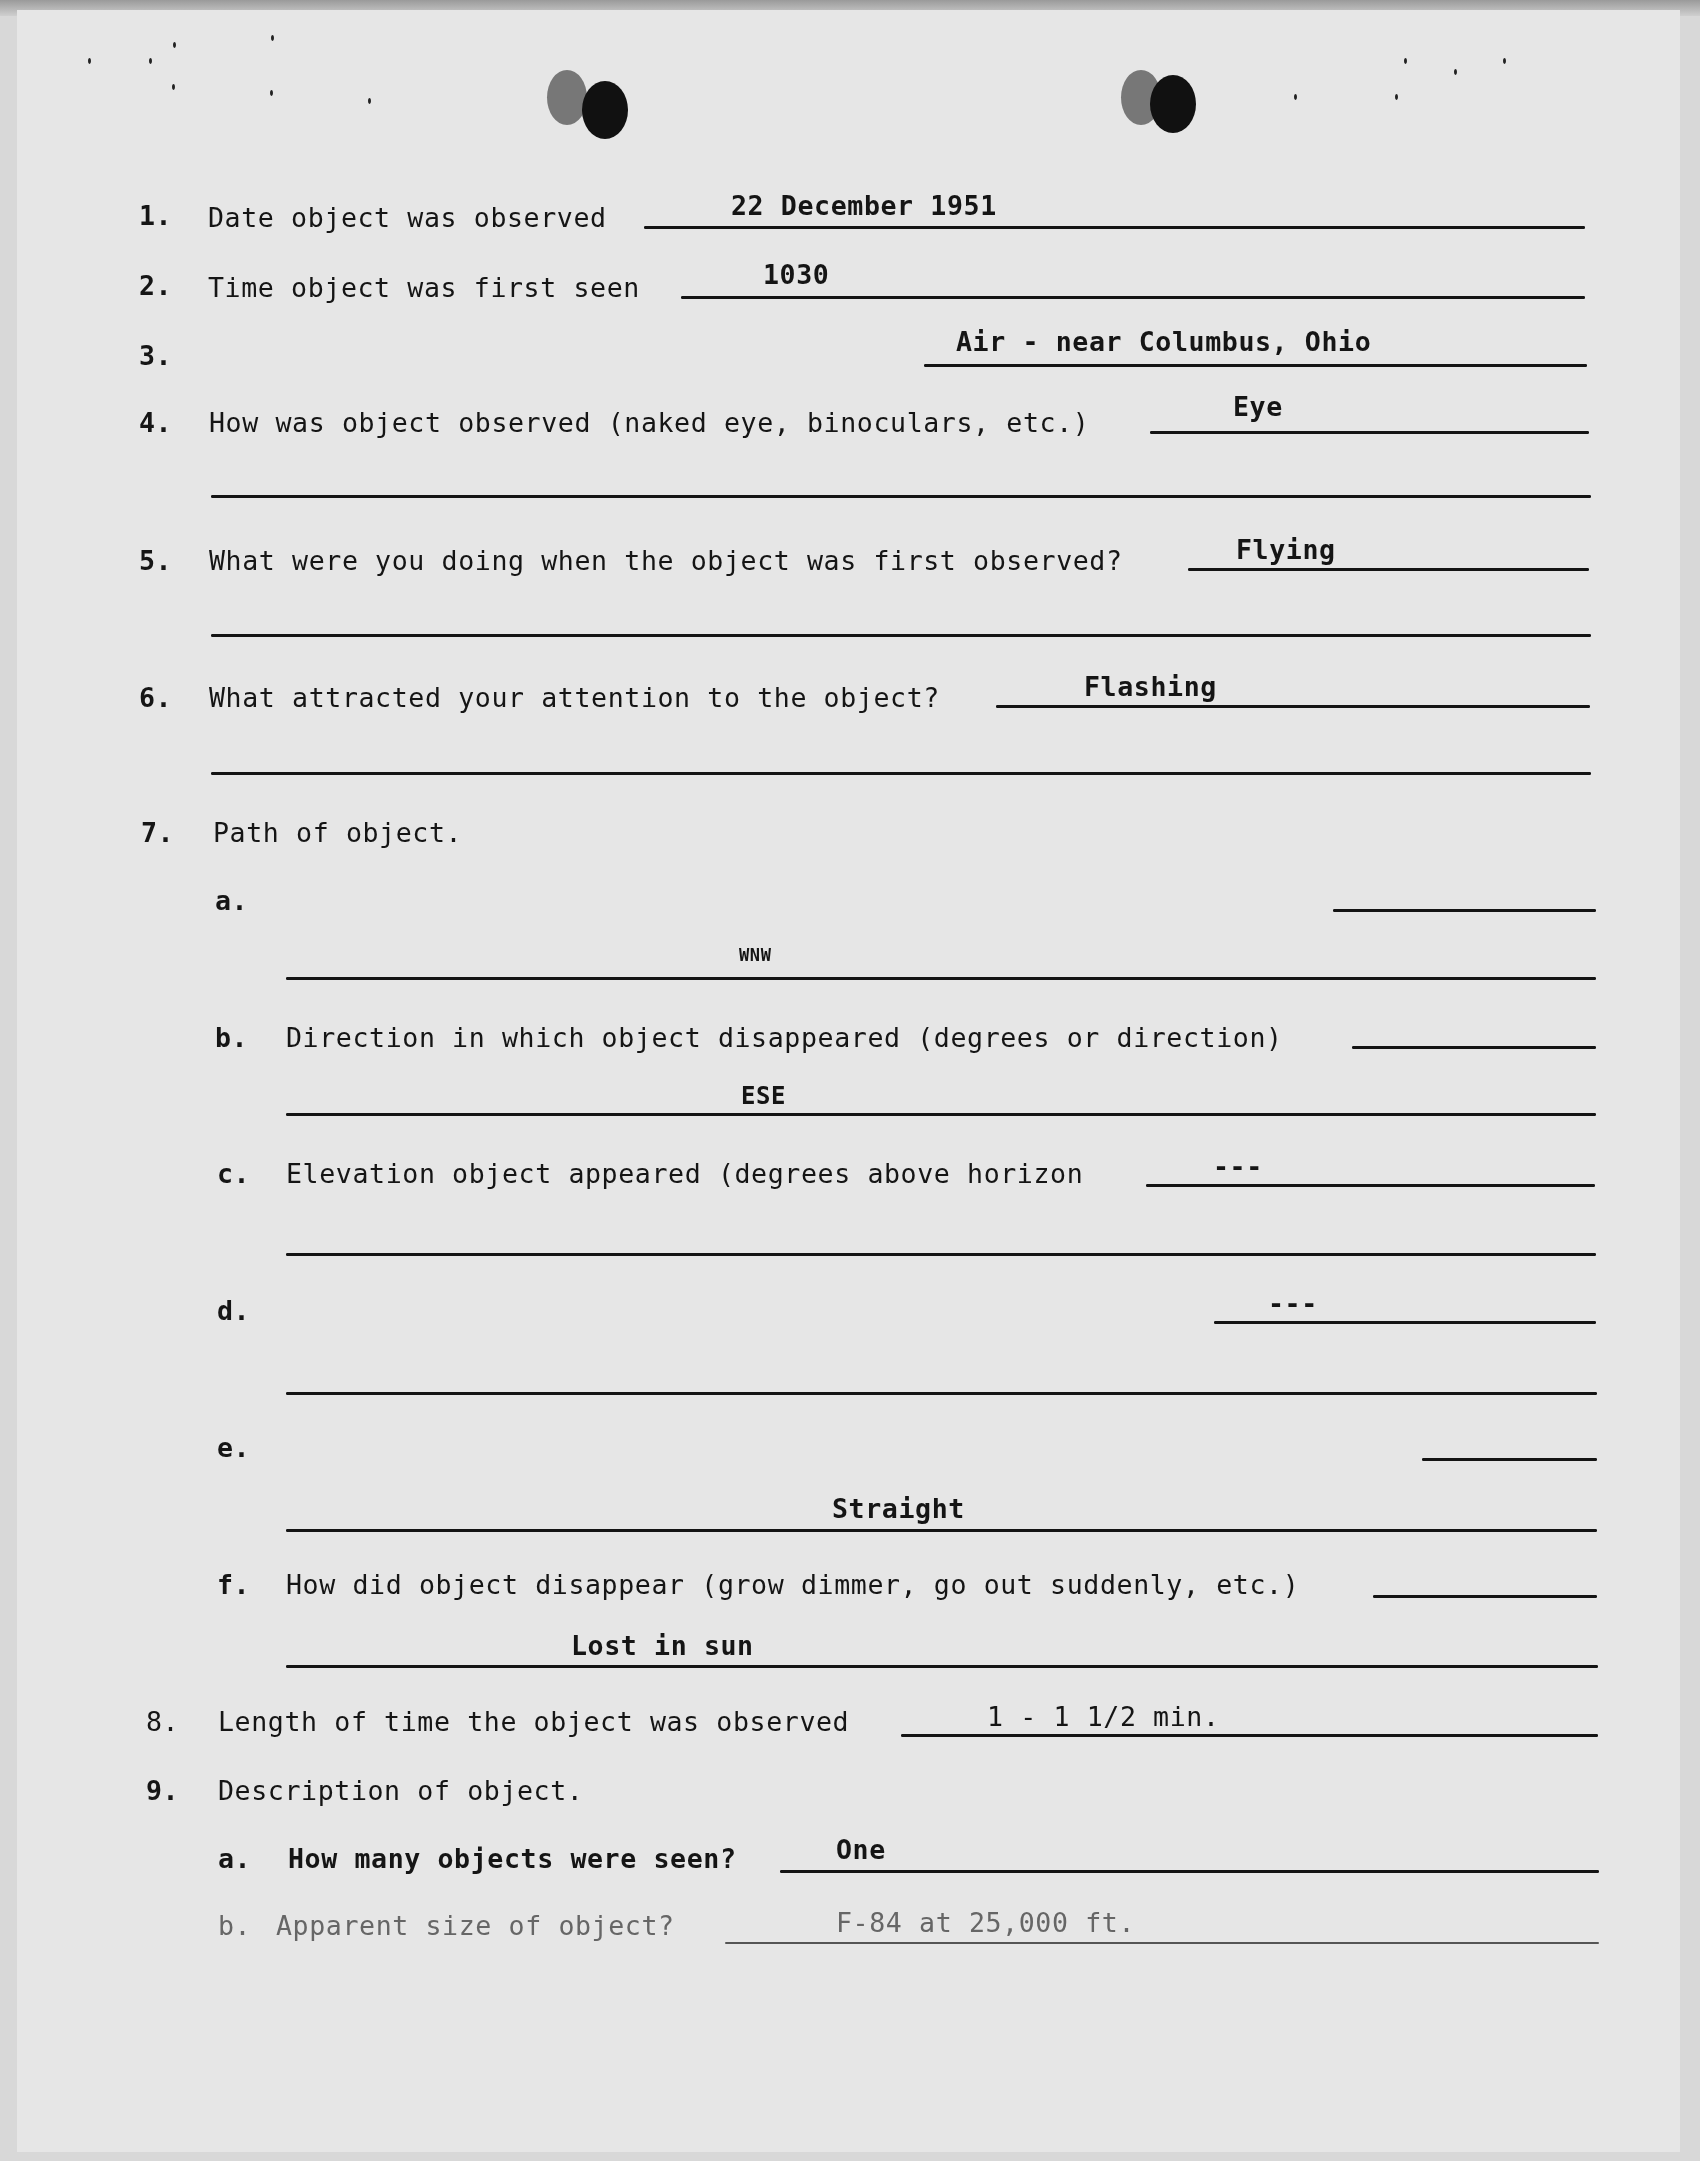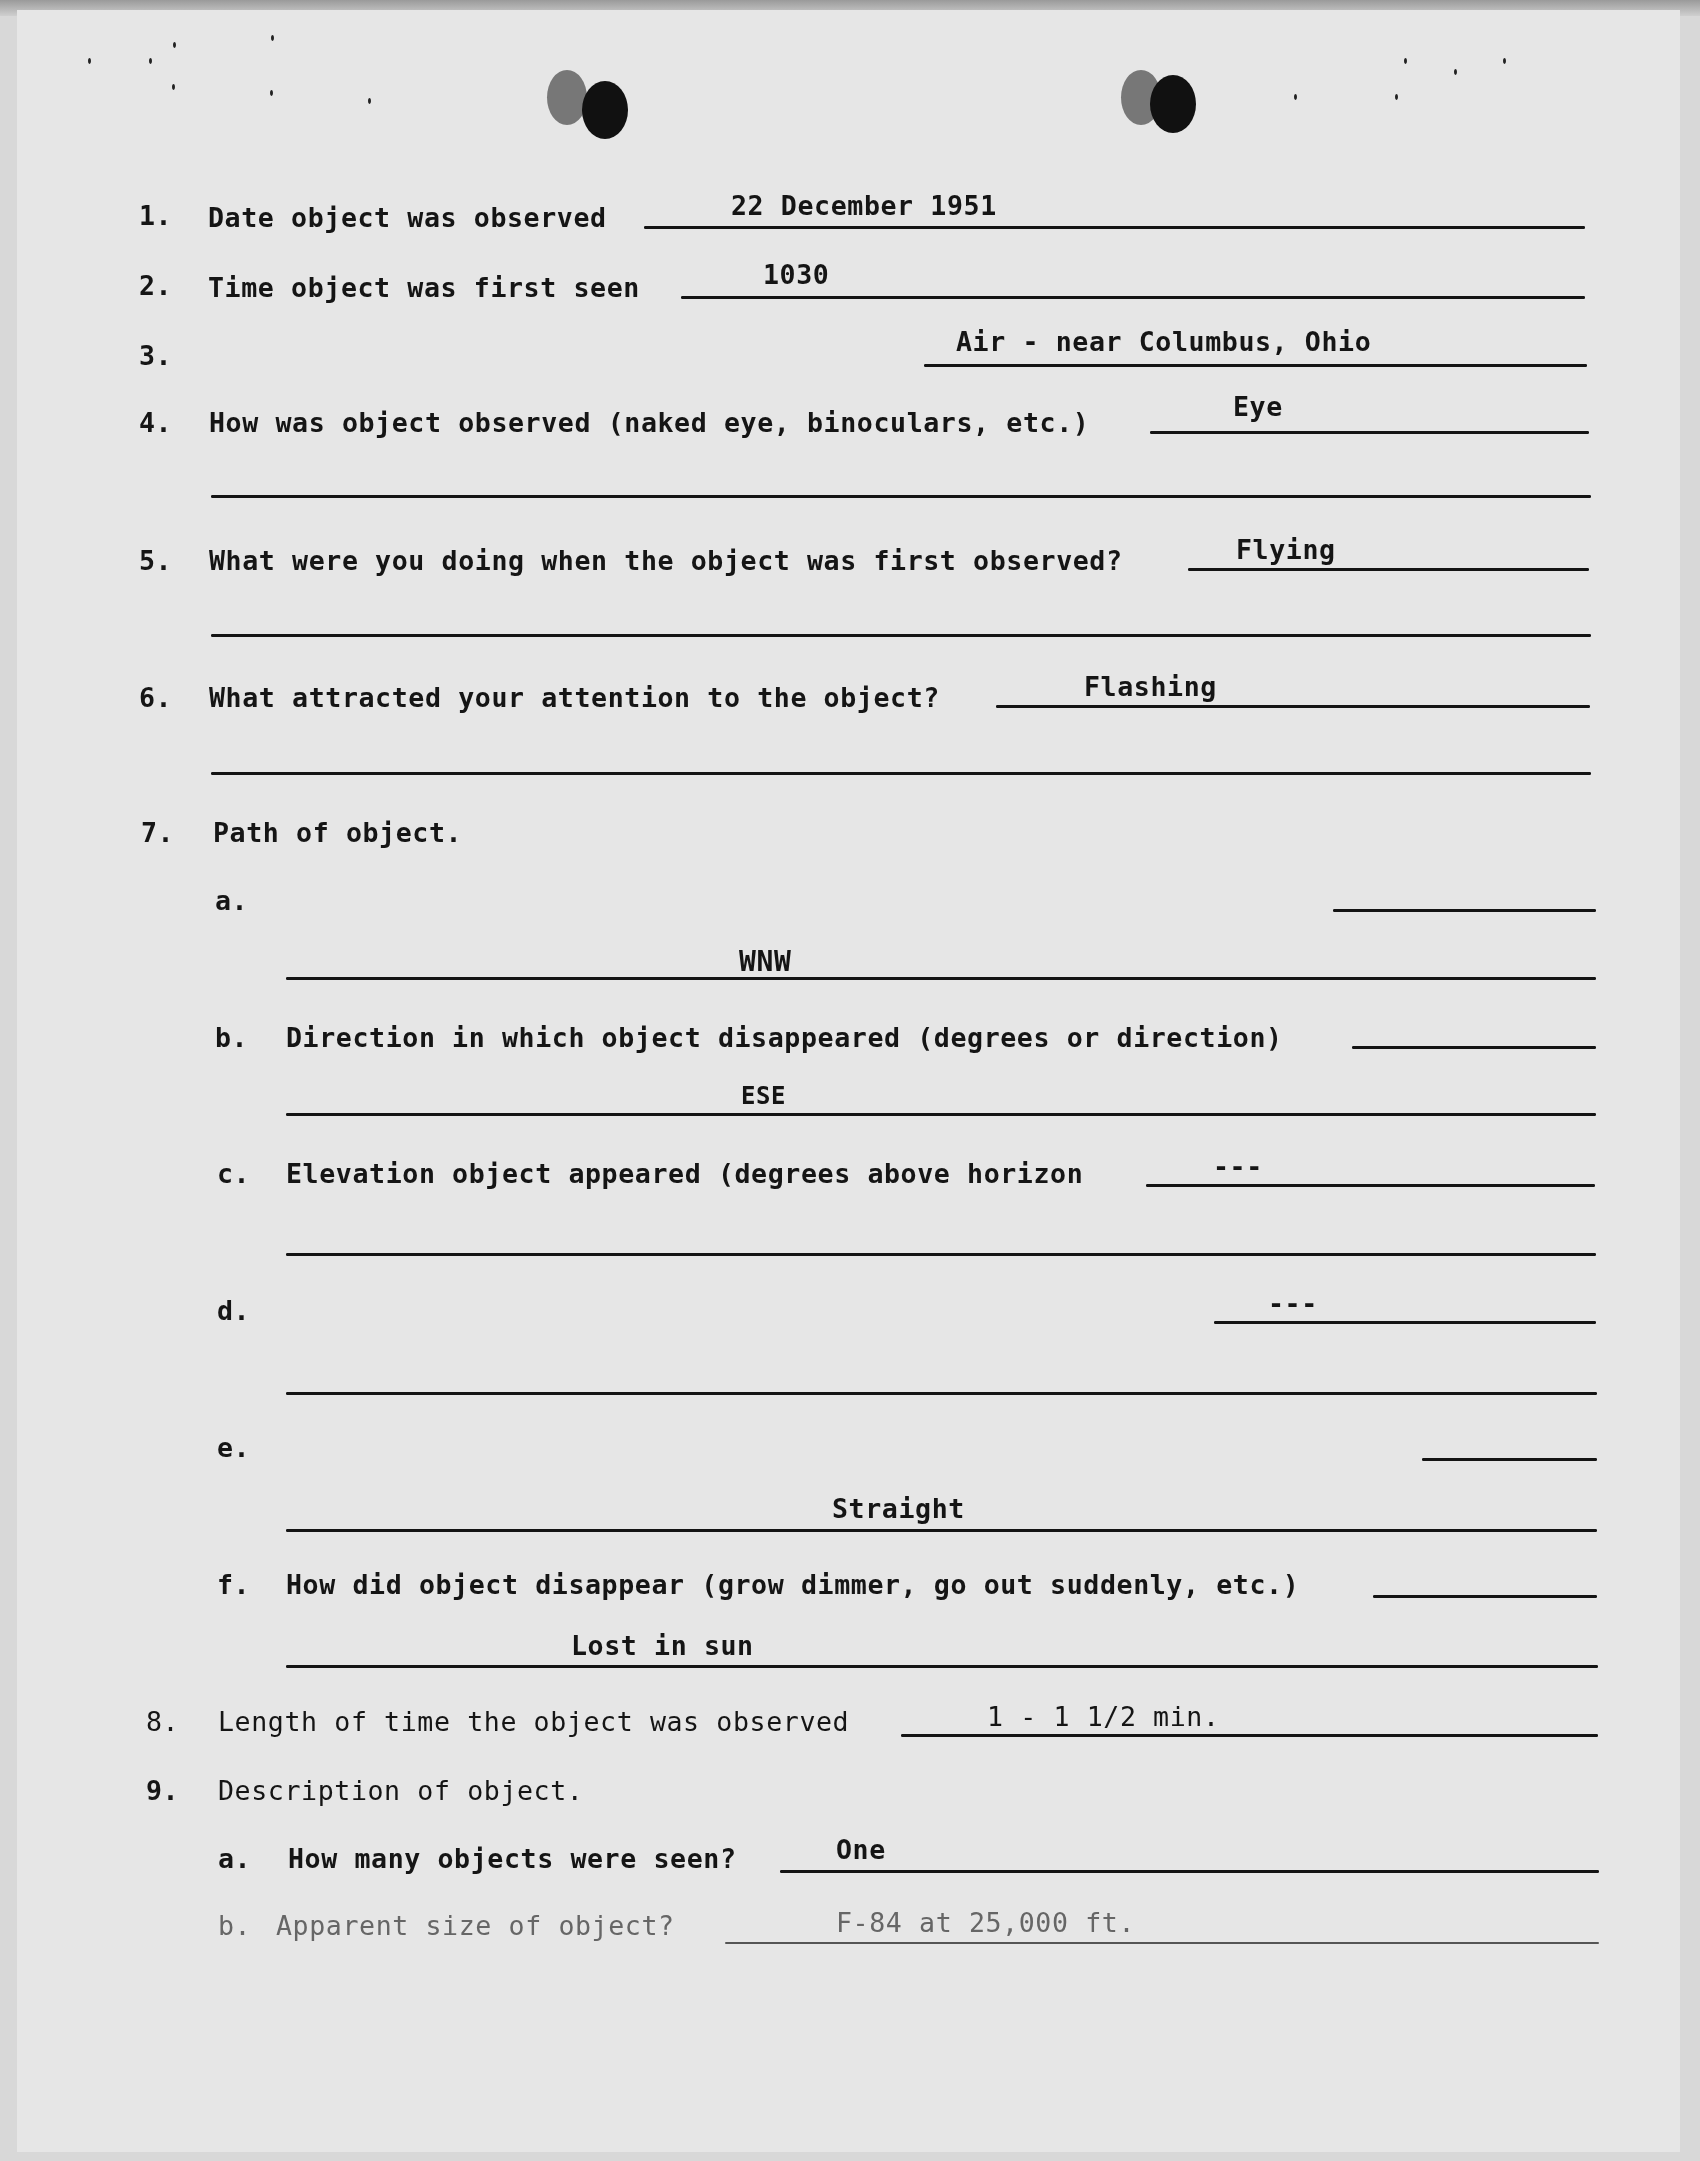--- a/index.html
+++ b/index.html
@@ -22,21 +22,21 @@
   .hole {
     position: absolute; width: 46px; height: 58px; border-radius: 50%;
     background: #111;
   }
   .hole.ghost { background: #777; width: 40px; height: 55px; }
   .speck { position: absolute; width: 2.9px; height: 5.8px; background: #222; border-radius: 50%; }
 
   .row { position: absolute; left: 0; width: 1700px; height: 46px; }
   .num, .lbl, .fill { position: absolute; white-space: nowrap; font-size: 26.6px; letter-spacing: 0.6px; }
   .num { font-weight: bold; }
-  .lbl { font-weight: bold; }
+  .lbl { font-weight: normal; }
   .line { position: absolute; height: 2.9px; background: #141414; border-radius: 1.2px; }
   .fill { font-weight: bold; }
   .faded { color: #666; font-weight: normal; }
   .faded-line { background: #555; height: 2.3px; }
 </style>
 </head>
 <body>
 
 <div class="topband"></div>
 <div class="page"></div>
@@ -105,21 +105,21 @@
 
 <div class="row" style="top:813px;">
   <span class="num" style="left:141px;top:3.5px">7.</span>
   <span class="lbl" style="left:213px;top:3.5px">Path of object.</span>
 </div>
 
 <div class="row" style="top:881px;">
   <span class="num" style="left:215px;top:3.5px">a.</span>
   <div class="line" style="left:1333px;top:28px;width:263px"></div>
 </div>
-<span class="fill" style="left:739px;top:945px;font-size:28px">WNW</span>
+<span class="fill" style="left:739px;top:945px;font-size:17px">WNW</span>
 <div class="line" style="left:286px;top:977px;width:1310px"></div>
 
 <div class="row" style="top:1018px;">
   <span class="num" style="left:215px;top:3.5px">b.</span>
   <span class="lbl" style="left:286px;top:3.5px">Direction in which object disappeared (degrees or direction)</span>
   <div class="line" style="left:1352px;top:28px;width:244px"></div>
 </div>
 <span class="fill" style="left:741px;top:1082px;font-size:24px">ESE</span>
 <div class="line" style="left:286px;top:1113px;width:1310px"></div>
 

